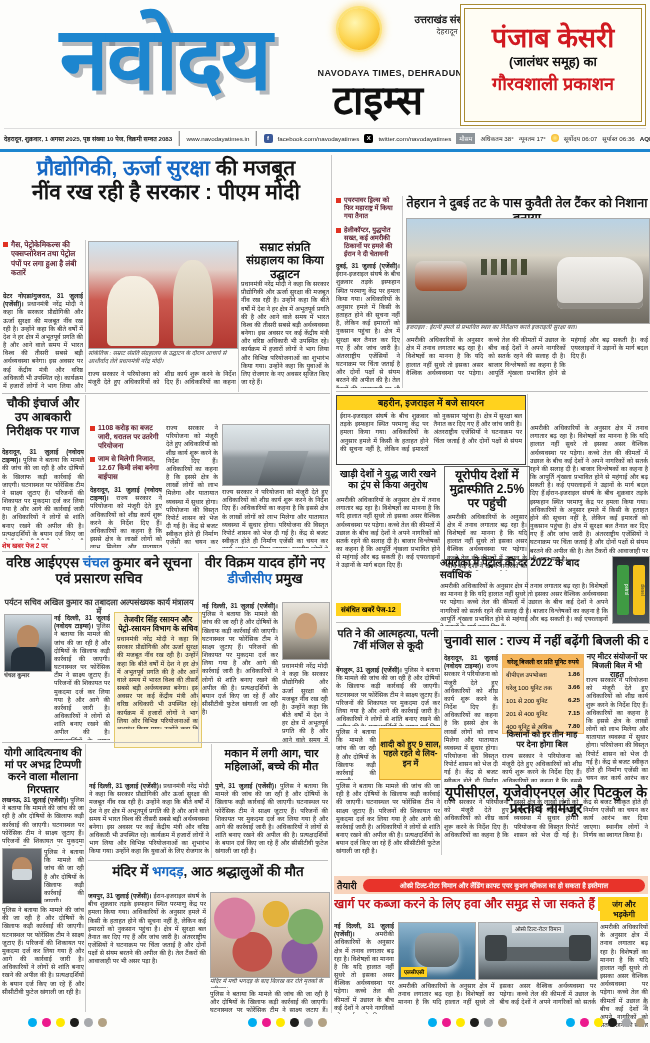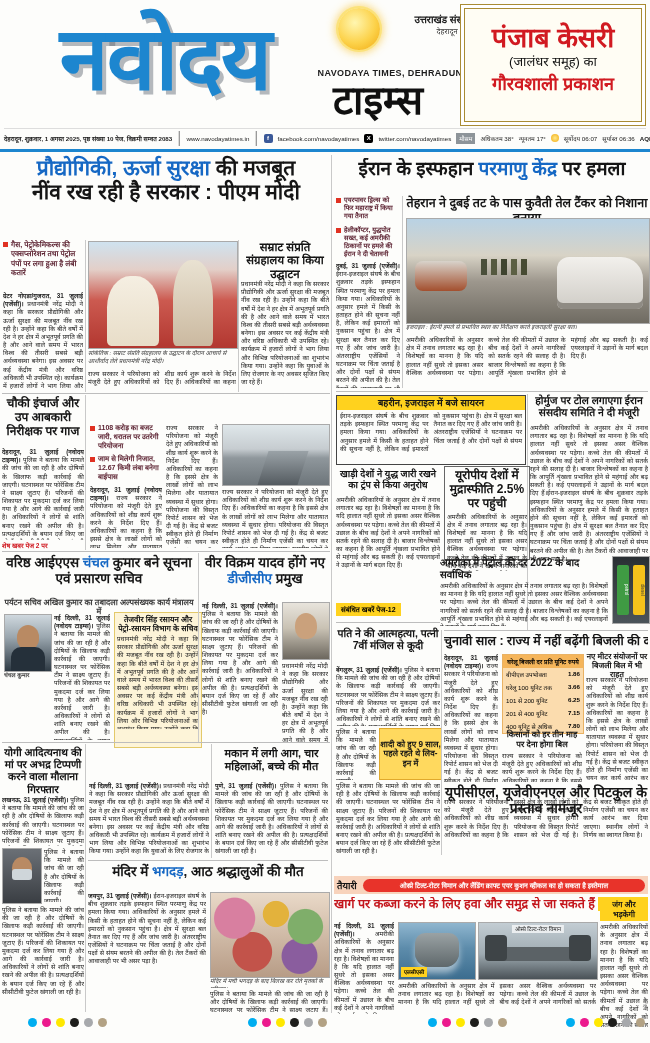--- a/index.html
+++ b/index.html
@@ -34,21 +34,21 @@
 
   <div class="abs" style="left:338px;top:8px;width:42px;height:42px;border-radius:50%;background:radial-gradient(circle at 40% 35%,#fff6b0,#fcd24a 55%,#f0a80e);box-shadow:0 0 0 2px #fbe27a, 0 0 8px 3px rgba(250,200,60,.7);"></div>
   <div class="abs" style="left:382px;top:12px;width:130px;text-align:center;font-size:10px;font-weight:800;color:#222;">उत्तराखंड संस्करण</div>
   <div class="abs" style="left:382px;top:26px;width:130px;text-align:center;font-size:7.5px;color:#333;">देहरादून</div>
 
   <div class="abs" style="left:316px;top:68px;width:148px;text-align:center;font-size:9px;font-weight:700;letter-spacing:.4px;color:#1c1c1c;">NAVODAYA TIMES, DEHRADUN</div>
   <div class="abs" style="left:304px;top:76px;width:148px;text-align:center;font-size:40px;font-weight:800;color:#101010;line-height:48px;">टाइम्स</div>
 
   <div class="abs" style="left:460px;top:4px;width:184px;height:120px;border:1px solid #a98b33;box-shadow:inset 0 0 0 3px #fff,inset 0 0 0 4px #a98b33;background:#fffdf4;text-align:center;">
     <div style="margin-top:18px;font-size:27px;font-weight:800;color:#d11a21;line-height:30px;">पंजाब केसरी</div>
-    <div style="font-size:13px;font-weight:400;color:#111;line-height:18px;">(जालंधर समूह) का</div>
+    <div style="font-size:13px;font-weight:700;color:#111;line-height:18px;">(जालंधर समूह) का</div>
     <div style="font-size:18px;font-weight:800;color:#d11a21;line-height:26px;">गौरवशाली प्रकाशन</div>
   </div>
 
   <div class="abs" style="left:4px;top:128px;width:642px;height:18px;display:flex;align-items:center;gap:5px;border-top:1px solid #ddd;">
     <span class="ibx" style="font-weight:700;">देहरादून, शुक्रवार, 1 अगस्त 2025, पृष्ठ संख्या 10 पेज, विक्रमी सम्वत 2083</span>
     <span class="sep">|</span>
     <span class="ibx">www.navodayatimes.in</span>
     <span class="sep">|</span>
     <span class="icn" style="background:#3b5998;">f</span>
     <span class="ibx">facebook.com/navodayatimes</span>
@@ -87,23 +87,20 @@
   <div class="abs cap" style="left:88px;top:350px;width:148px;height:18px;">सांकेतिक : सम्राट संप्रति संग्रहालय के उद्घाटन के दौरान आचार्य से आशीर्वाद लेते प्रधानमंत्री नरेंद्र मोदी।</div>
   <div class="abs bd c2" style="left:88px;top:370px;width:148px;height:22px;"><span>राज्य सरकार ने परियोजना को मंजूरी देते हुए अधिकारियों को शीघ्र कार्य शुरू करने के निर्देश दिए हैं। अधिकारियों का कहना है कि इससे क्षेत्र के लाखों लोगों को लाभ मिलेगा और यातायात व्यवस्था में सुधार होगा। परियोजना की विस्तृत रिपोर्ट शासन को भेज दी गई है। केंद्र से बजट स्वीकृत होते ही निर्माण एजेंसी का चयन कर कार्य आरंभ कर दिया जाएगा। स्थानीय लोगों ने निर्णय का स्वागत किया है।</span></div>
 
   <div class="abs hd" style="left:241px;top:241px;width:88px;font-size:11.5px;">सम्राट संप्रति संग्रहालय का किया उद्घाटन</div>
   <div class="abs bd" style="left:241px;top:280px;width:88px;height:112px;"><span>प्रधानमंत्री नरेंद्र मोदी ने कहा कि सरकार प्रौद्योगिकी और ऊर्जा सुरक्षा की मजबूत नींव रख रही है। उन्होंने कहा कि बीते वर्षों में देश ने हर क्षेत्र में अभूतपूर्व प्रगति की है और आने वाले समय में भारत विश्व की तीसरी सबसे बड़ी अर्थव्यवस्था बनेगा। इस अवसर पर कई केंद्रीय मंत्री और वरिष्ठ अधिकारी भी उपस्थित रहे। कार्यक्रम में हजारों लोगों ने भाग लिया और विभिन्न परियोजनाओं का शुभारंभ किया गया। उन्होंने कहा कि युवाओं के लिए रोजगार के नए अवसर सृजित किए जा रहे हैं।</span></div>
 
   <div class="abs vr" style="left:85px;top:240px;height:152px;"></div>
   <div class="abs vr" style="left:238px;top:240px;height:152px;"></div>
   <div class="abs vr" style="left:331px;top:155px;height:858px;"></div>
 
-  <div class="abs hd" style="left:336px;top:158px;width:312px;font-size:19px;white-space:nowrap;overflow:hidden;">
-    <span>ईरान के इस्फहान </span><span class="blu">परमाणु केंद्र</span><span> पर हमला</span>
-  </div>
   <div class="abs" style="left:336px;top:196px;width:64px;">
     <div class="bul" style="font-size:6.6px;">
         <span class="sq"></span>
         <span>एयरपावर ड्रिल्स को फिर महाराष्ट्र में किया गया तैनात</span>
       </div>
     <div class="bul" style="font-size:6.6px;">
         <span class="sq"></span>
         <span>हेलीकॉप्टर, युद्धपोत सख्त, कई अमरीकी ठिकानों पर हमले की ईरान ने दी चेतावनी</span>
       </div>
   </div>
@@ -151,21 +148,20 @@
   <div class="abs bd" style="left:166px;top:424px;width:52px;height:124px;"><span>राज्य सरकार ने परियोजना को मंजूरी देते हुए अधिकारियों को शीघ्र कार्य शुरू करने के निर्देश दिए हैं। अधिकारियों का कहना है कि इससे क्षेत्र के लाखों लोगों को लाभ मिलेगा और यातायात व्यवस्था में सुधार होगा। परियोजना की विस्तृत रिपोर्ट शासन को भेज दी गई है। केंद्र से बजट स्वीकृत होते ही निर्माण एजेंसी का चयन कर कार्य आरंभ कर दिया जाएगा। स्थानीय लोगों ने निर्णय का स्वागत किया है।</span></div>
   <div class="photo" style="left:222px;top:424px;width:106px;height:60px;background:linear-gradient(180deg,#dfe7ea 0%,#c6ccd0 40%,#8f979c 55%,#6d757a 100%);">
     <div style="position:absolute;left:40px;top:26px;width:40px;height:34px;background:linear-gradient(180deg,#9aa2a7,#545b60);transform:skewX(-18deg);"></div>
   </div>
   <div class="abs bd" style="left:222px;top:488px;width:106px;height:60px;"><span>राज्य सरकार ने परियोजना को मंजूरी देते हुए अधिकारियों को शीघ्र कार्य शुरू करने के निर्देश दिए हैं। अधिकारियों का कहना है कि इससे क्षेत्र के लाखों लोगों को लाभ मिलेगा और यातायात व्यवस्था में सुधार होगा। परियोजना की विस्तृत रिपोर्ट शासन को भेज दी गई है। केंद्र से बजट स्वीकृत होते ही निर्माण एजेंसी का चयन कर कार्य आरंभ कर दिया जाएगा। स्थानीय लोगों ने निर्णय का स्वागत किया है।</span></div>
 
   <div class="abs" style="left:336px;top:395px;width:188px;height:68px;border:1px solid #444;">
     <div class="boxhead" style="height:14px;font-size:9.5px;line-height:14px;">बहरीन, इजराइल में बजे सायरन</div>
     <div class="bd c2" style="padding:2px 3px;height:48px;"><span>ईरान-इजराइल संघर्ष के बीच शुक्रवार तड़के इस्फहान स्थित परमाणु केंद्र पर हमला किया गया। अधिकारियों के अनुसार हमले में किसी के हताहत होने की सूचना नहीं है, लेकिन कई इमारतों को नुकसान पहुंचा है। क्षेत्र में सुरक्षा बल तैनात कर दिए गए हैं और जांच जारी है। अंतरराष्ट्रीय एजेंसियों ने घटनाक्रम पर चिंता जताई है और दोनों पक्षों से संयम बरतने की अपील की है। तेल टैंकरों की आवाजाही पर भी असर पड़ा है।</span></div>
   </div>
-  <div class="abs hd" style="left:530px;top:394px;width:118px;font-size:10.5px;">होर्मुज पर टोल लगाएगा ईरान संसदीय समिति ने दी मंजूरी</div>
   <div class="abs bd" style="left:530px;top:424px;width:118px;height:204px;"><span>अमरीकी अधिकारियों के अनुसार क्षेत्र में तनाव लगातार बढ़ रहा है। विशेषज्ञों का मानना है कि यदि हालात नहीं सुधरे तो इसका असर वैश्विक अर्थव्यवस्था पर पड़ेगा। कच्चे तेल की कीमतों में उछाल के बीच कई देशों ने अपने नागरिकों को सतर्क रहने की सलाह दी है। बाजार विश्लेषकों का कहना है कि आपूर्ति शृंखला प्रभावित होने से महंगाई और बढ़ सकती है। कई एयरलाइनों ने उड़ानों के मार्ग बदल दिए हैं।</span><span>ईरान-इजराइल संघर्ष के बीच शुक्रवार तड़के इस्फहान स्थित परमाणु केंद्र पर हमला किया गया। अधिकारियों के अनुसार हमले में किसी के हताहत होने की सूचना नहीं है, लेकिन कई इमारतों को नुकसान पहुंचा है। क्षेत्र में सुरक्षा बल तैनात कर दिए गए हैं और जांच जारी है। अंतरराष्ट्रीय एजेंसियों ने घटनाक्रम पर चिंता जताई है और दोनों पक्षों से संयम बरतने की अपील की है। तेल टैंकरों की आवाजाही पर भी असर पड़ा है।</span></div>
   <div class="abs vr" style="left:527px;top:394px;height:236px;"></div>
 
   <div class="abs hd" style="left:336px;top:468px;width:104px;font-size:9.5px;">खाड़ी देशों ने युद्ध जारी रखने का ट्रंप से किया अनुरोध</div>
   <div class="abs bd" style="left:336px;top:496px;width:104px;height:104px;"><span>अमरीकी अधिकारियों के अनुसार क्षेत्र में तनाव लगातार बढ़ रहा है। विशेषज्ञों का मानना है कि यदि हालात नहीं सुधरे तो इसका असर वैश्विक अर्थव्यवस्था पर पड़ेगा। कच्चे तेल की कीमतों में उछाल के बीच कई देशों ने अपने नागरिकों को सतर्क रहने की सलाह दी है। बाजार विश्लेषकों का कहना है कि आपूर्ति शृंखला प्रभावित होने से महंगाई और बढ़ सकती है। कई एयरलाइनों ने उड़ानों के मार्ग बदल दिए हैं।</span></div>
   <div class="abs tag" style="left:336px;top:603px;padding:2px 5px;font-size:7px;">संबंधित खबरें पेज-12</div>
 
   <div class="abs" style="left:444px;top:466px;width:80px;height:88px;border:1px solid #666;padding:2px;">
     <div class="hd" style="font-size:12px;">यूरोपीय देशों में मुद्रास्फीति 2.5% पर पहुंची</div>
     <div class="bd" style="height:58px;margin-top:2px;"><span>अमरीकी अधिकारियों के अनुसार क्षेत्र में तनाव लगातार बढ़ रहा है। विशेषज्ञों का मानना है कि यदि हालात नहीं सुधरे तो इसका असर वैश्विक अर्थव्यवस्था पर पड़ेगा। कच्चे तेल की कीमतों में उछाल के बीच कई देशों ने अपने नागरिकों को सतर्क रहने की सलाह दी है। बाजार विश्लेषकों का कहना है कि आपूर्ति शृंखला प्रभावित होने से महंगाई और बढ़ सकती है। कई एयरलाइनों ने उड़ानों के मार्ग बदल दिए हैं।</span></div>

